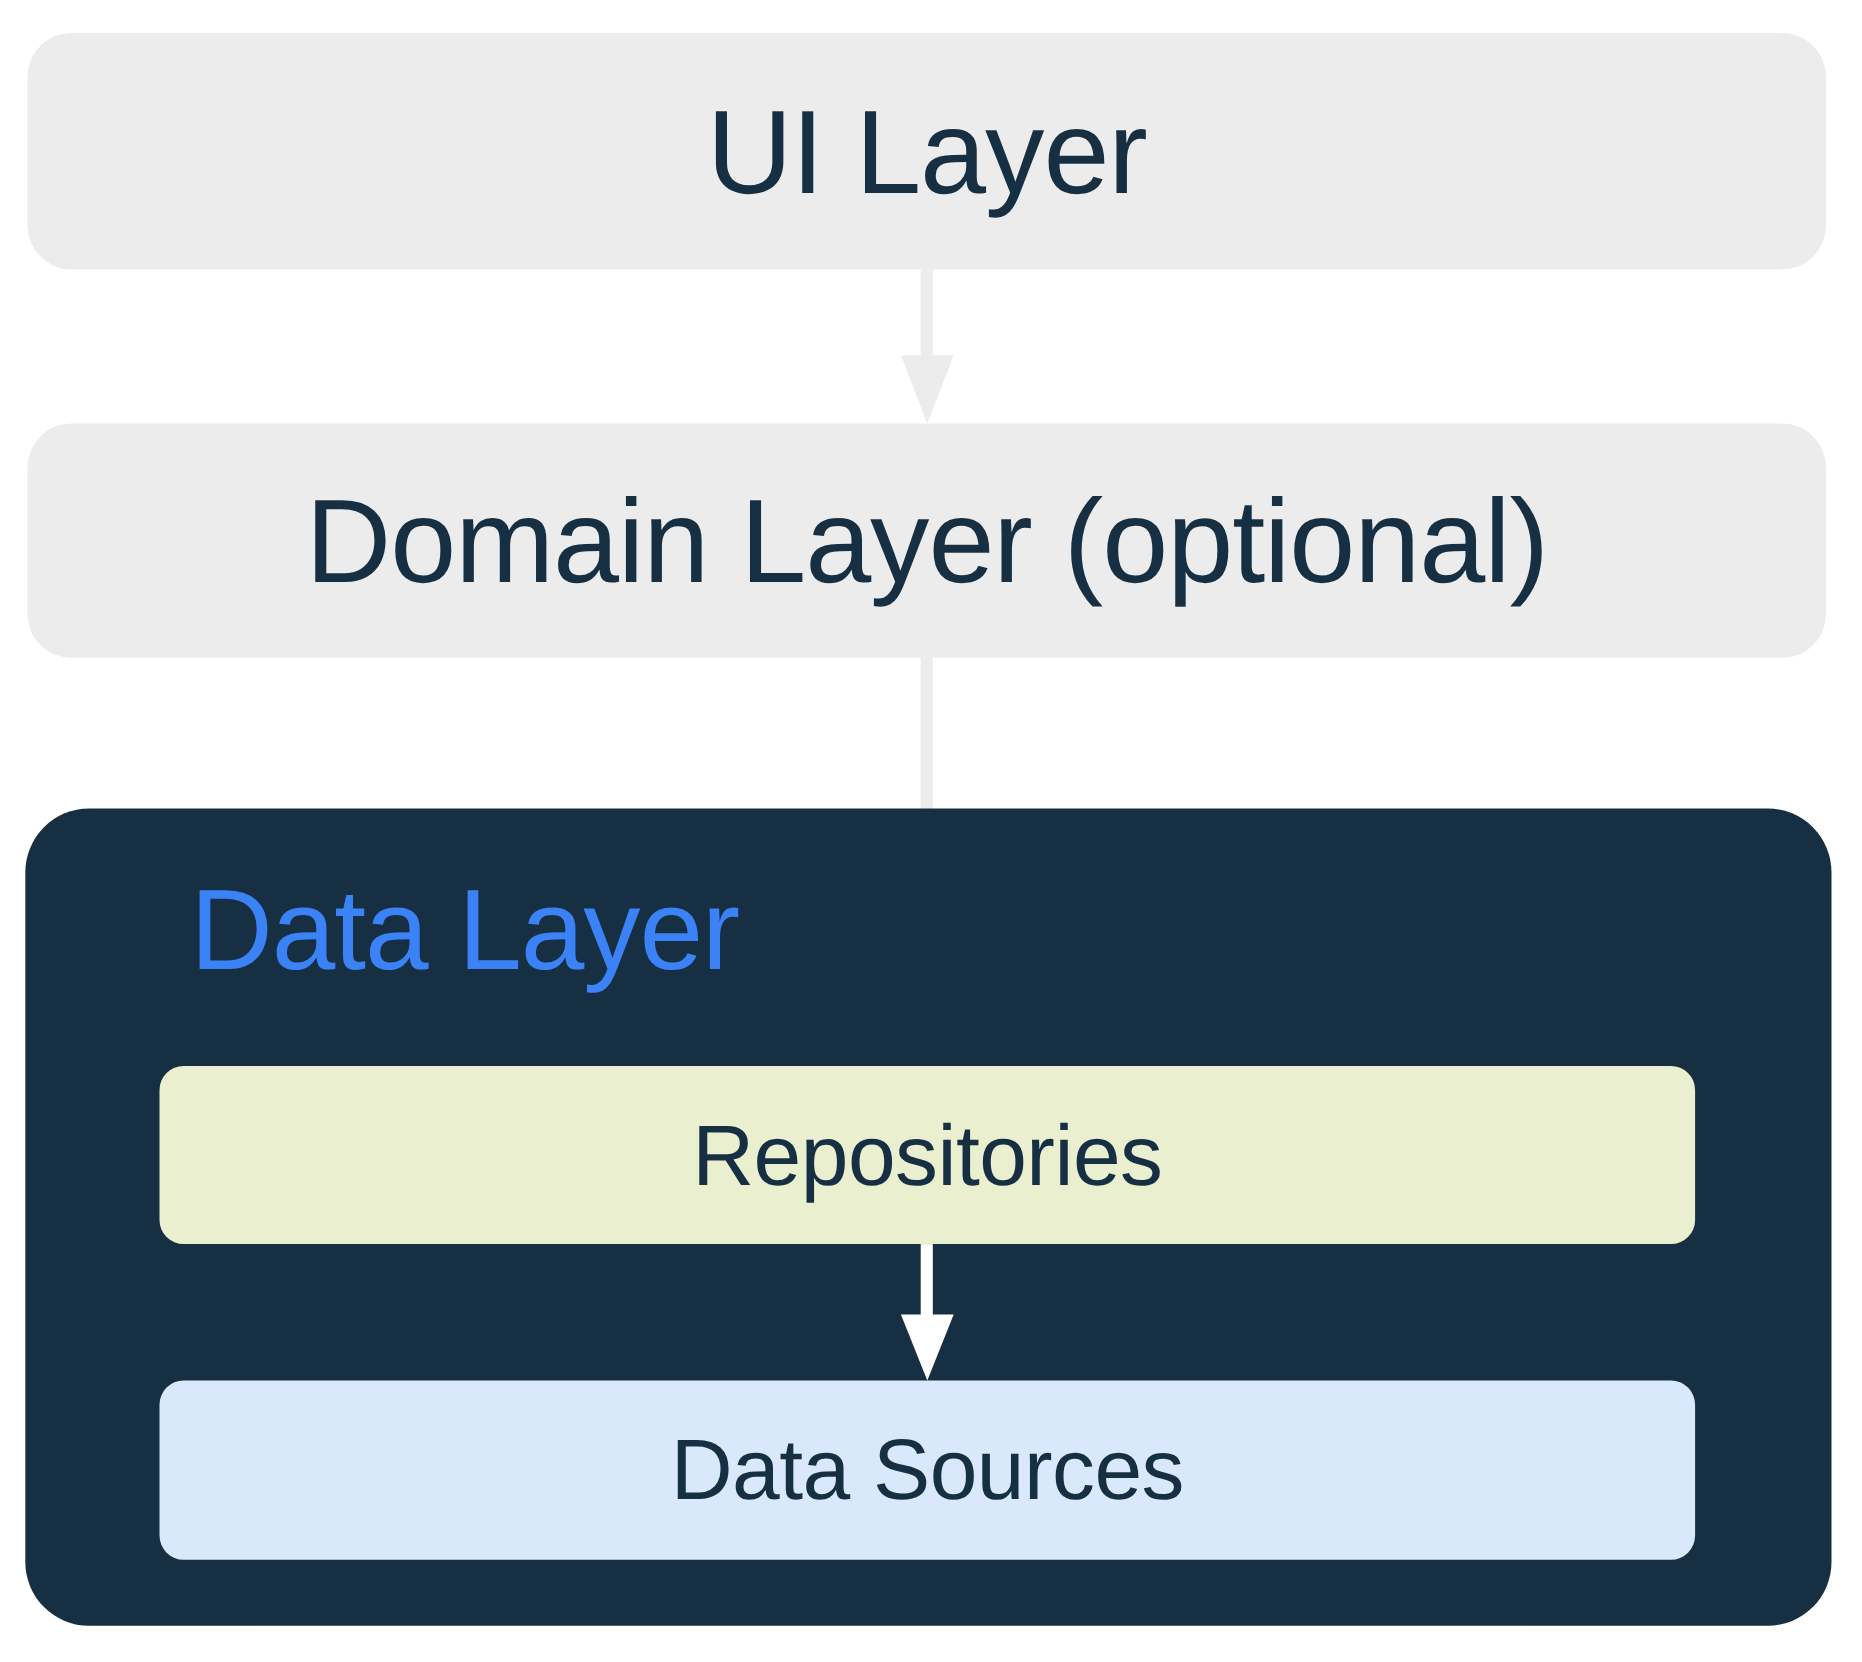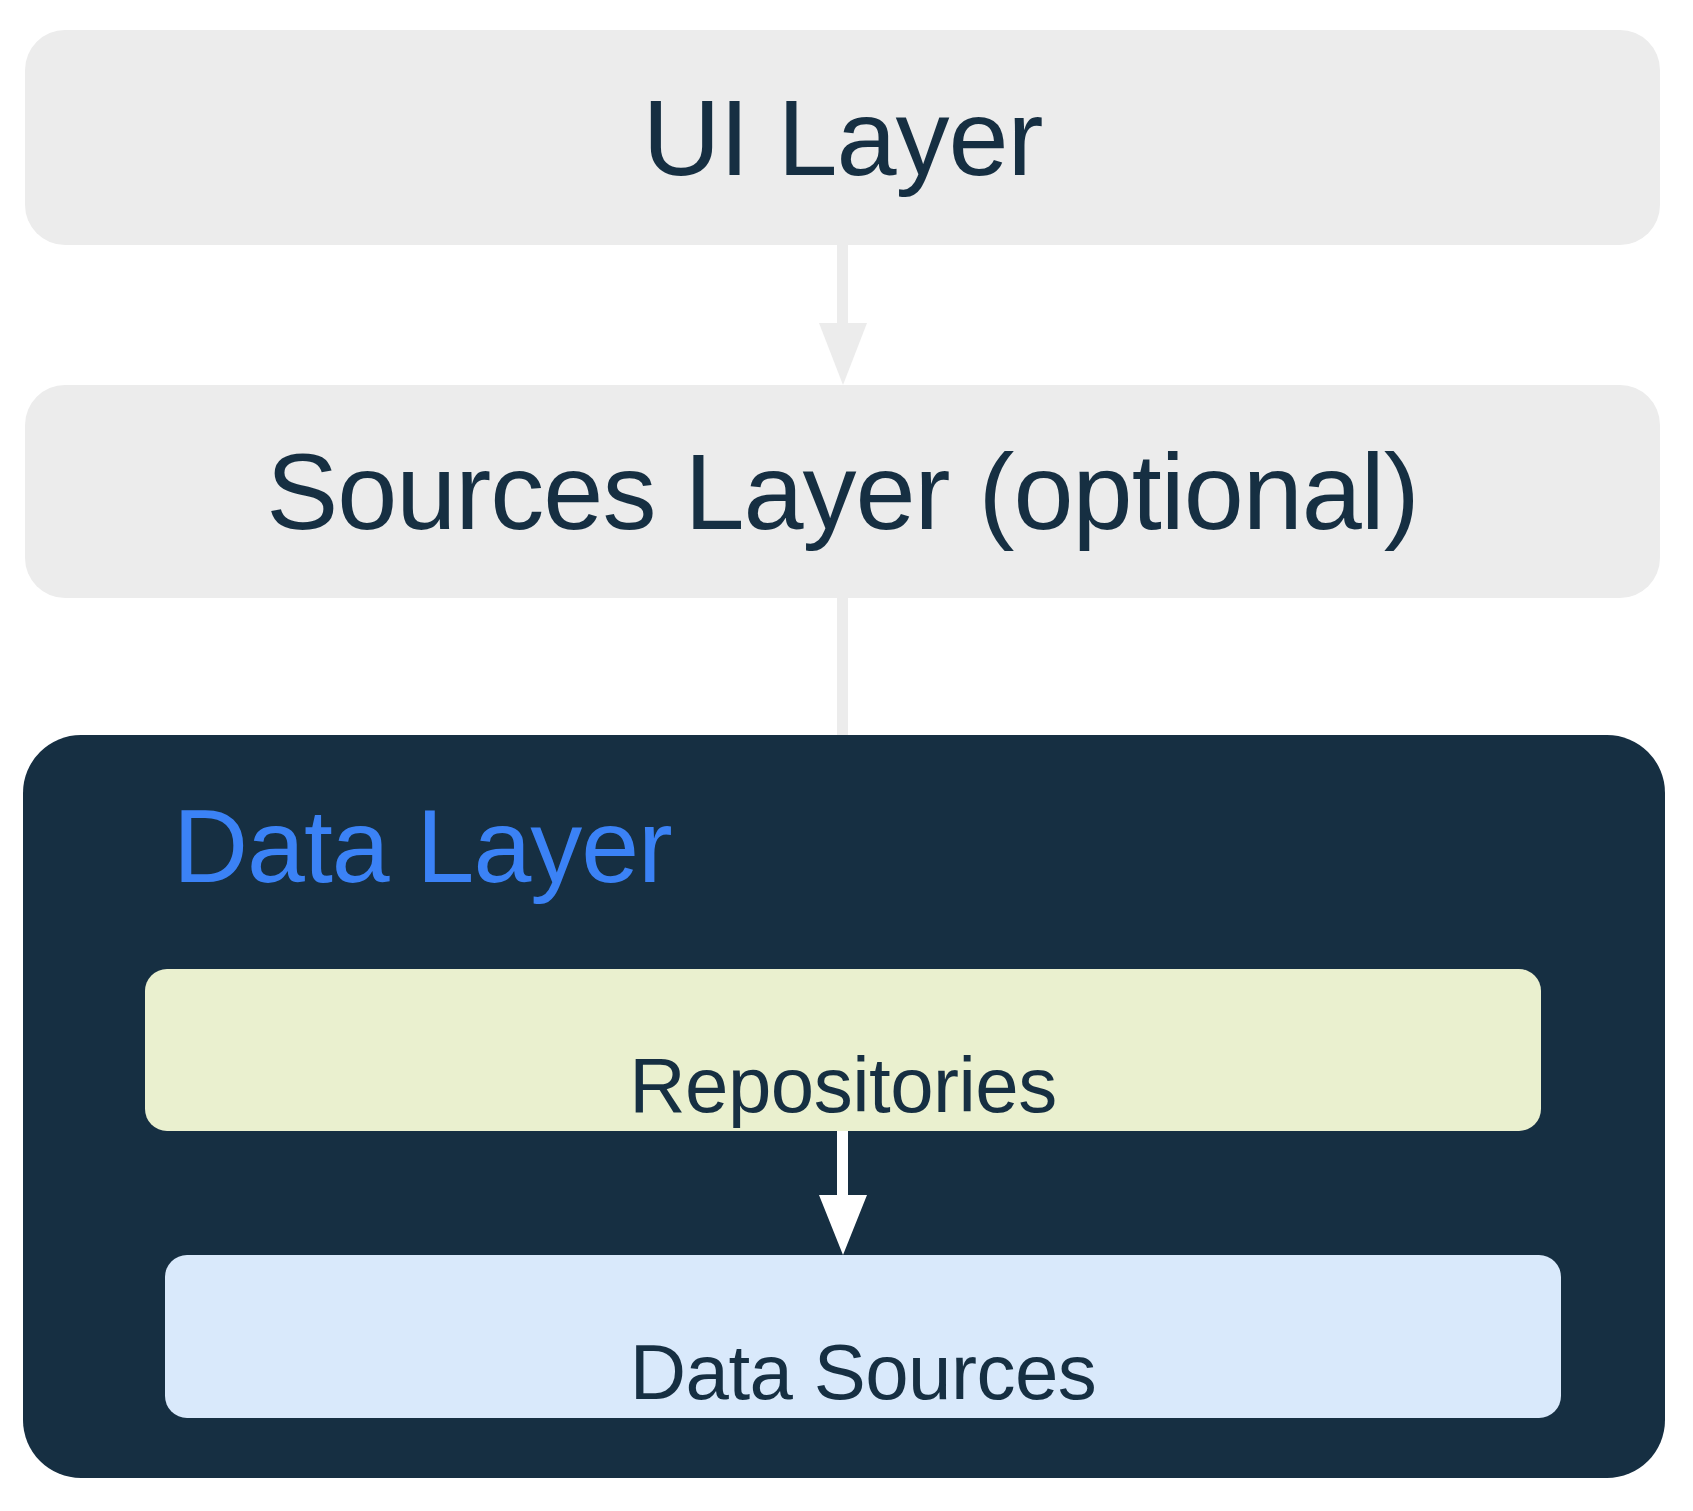--- a/index.html
+++ b/index.html
@@ -55,24 +55,23 @@
     font-size: 104px;
     letter-spacing: -1px;
     white-space: nowrap;
   }
   .inner-box {
     position: absolute;
     left: 122px;
     width: 1396px;
     height: 162px;
     border-radius: 22px;
-    align-items: flex-end;
   }
   .repositories-box { top: 234px; background: #eaf0cf; }
-  .data-sources-box { top: 520px; height: 163px; background: #d9e9fb; margin-left: 20px; }
+  .data-sources-box { top: 520px; height: 163px; background: #d9e9fb; }
   .inner-box .label {
     color: #162f42;
     font-size: 78px;
     letter-spacing: -0.5px;
     white-space: nowrap;
   }
 
   
   .arrow-line {
     position: absolute;
@@ -98,21 +97,21 @@
   <div class="node layer-box ui-box">
     <span class="label">UI Layer</span>
   </div>
 
   <div>
     <div class="arrow-line gray" style="left:837px; top:245px; width:11px; height:80px;"></div>
     <div class="arrow-head" style="left:819px; top:323px;"></div>
   </div>
 
   <div class="node layer-box domain-box">
-    <span class="label">Sources Layer (optional)</span>
+    <span class="label">Domain Layer (optional)</span>
   </div>
 
   <div>
     <div class="arrow-line gray" style="left:837px; top:598px; width:11px; height:139px;"></div>
     <div class="arrow-line white-line" style="left:836px; top:737px; width:13px; height:172px;"></div>
     <div class="arrow-head white-head" style="left:819px; top:908px;"></div>
   </div>
 
   <div class="data-layer-box">
     <span class="data-layer-title">Data Layer</span>

